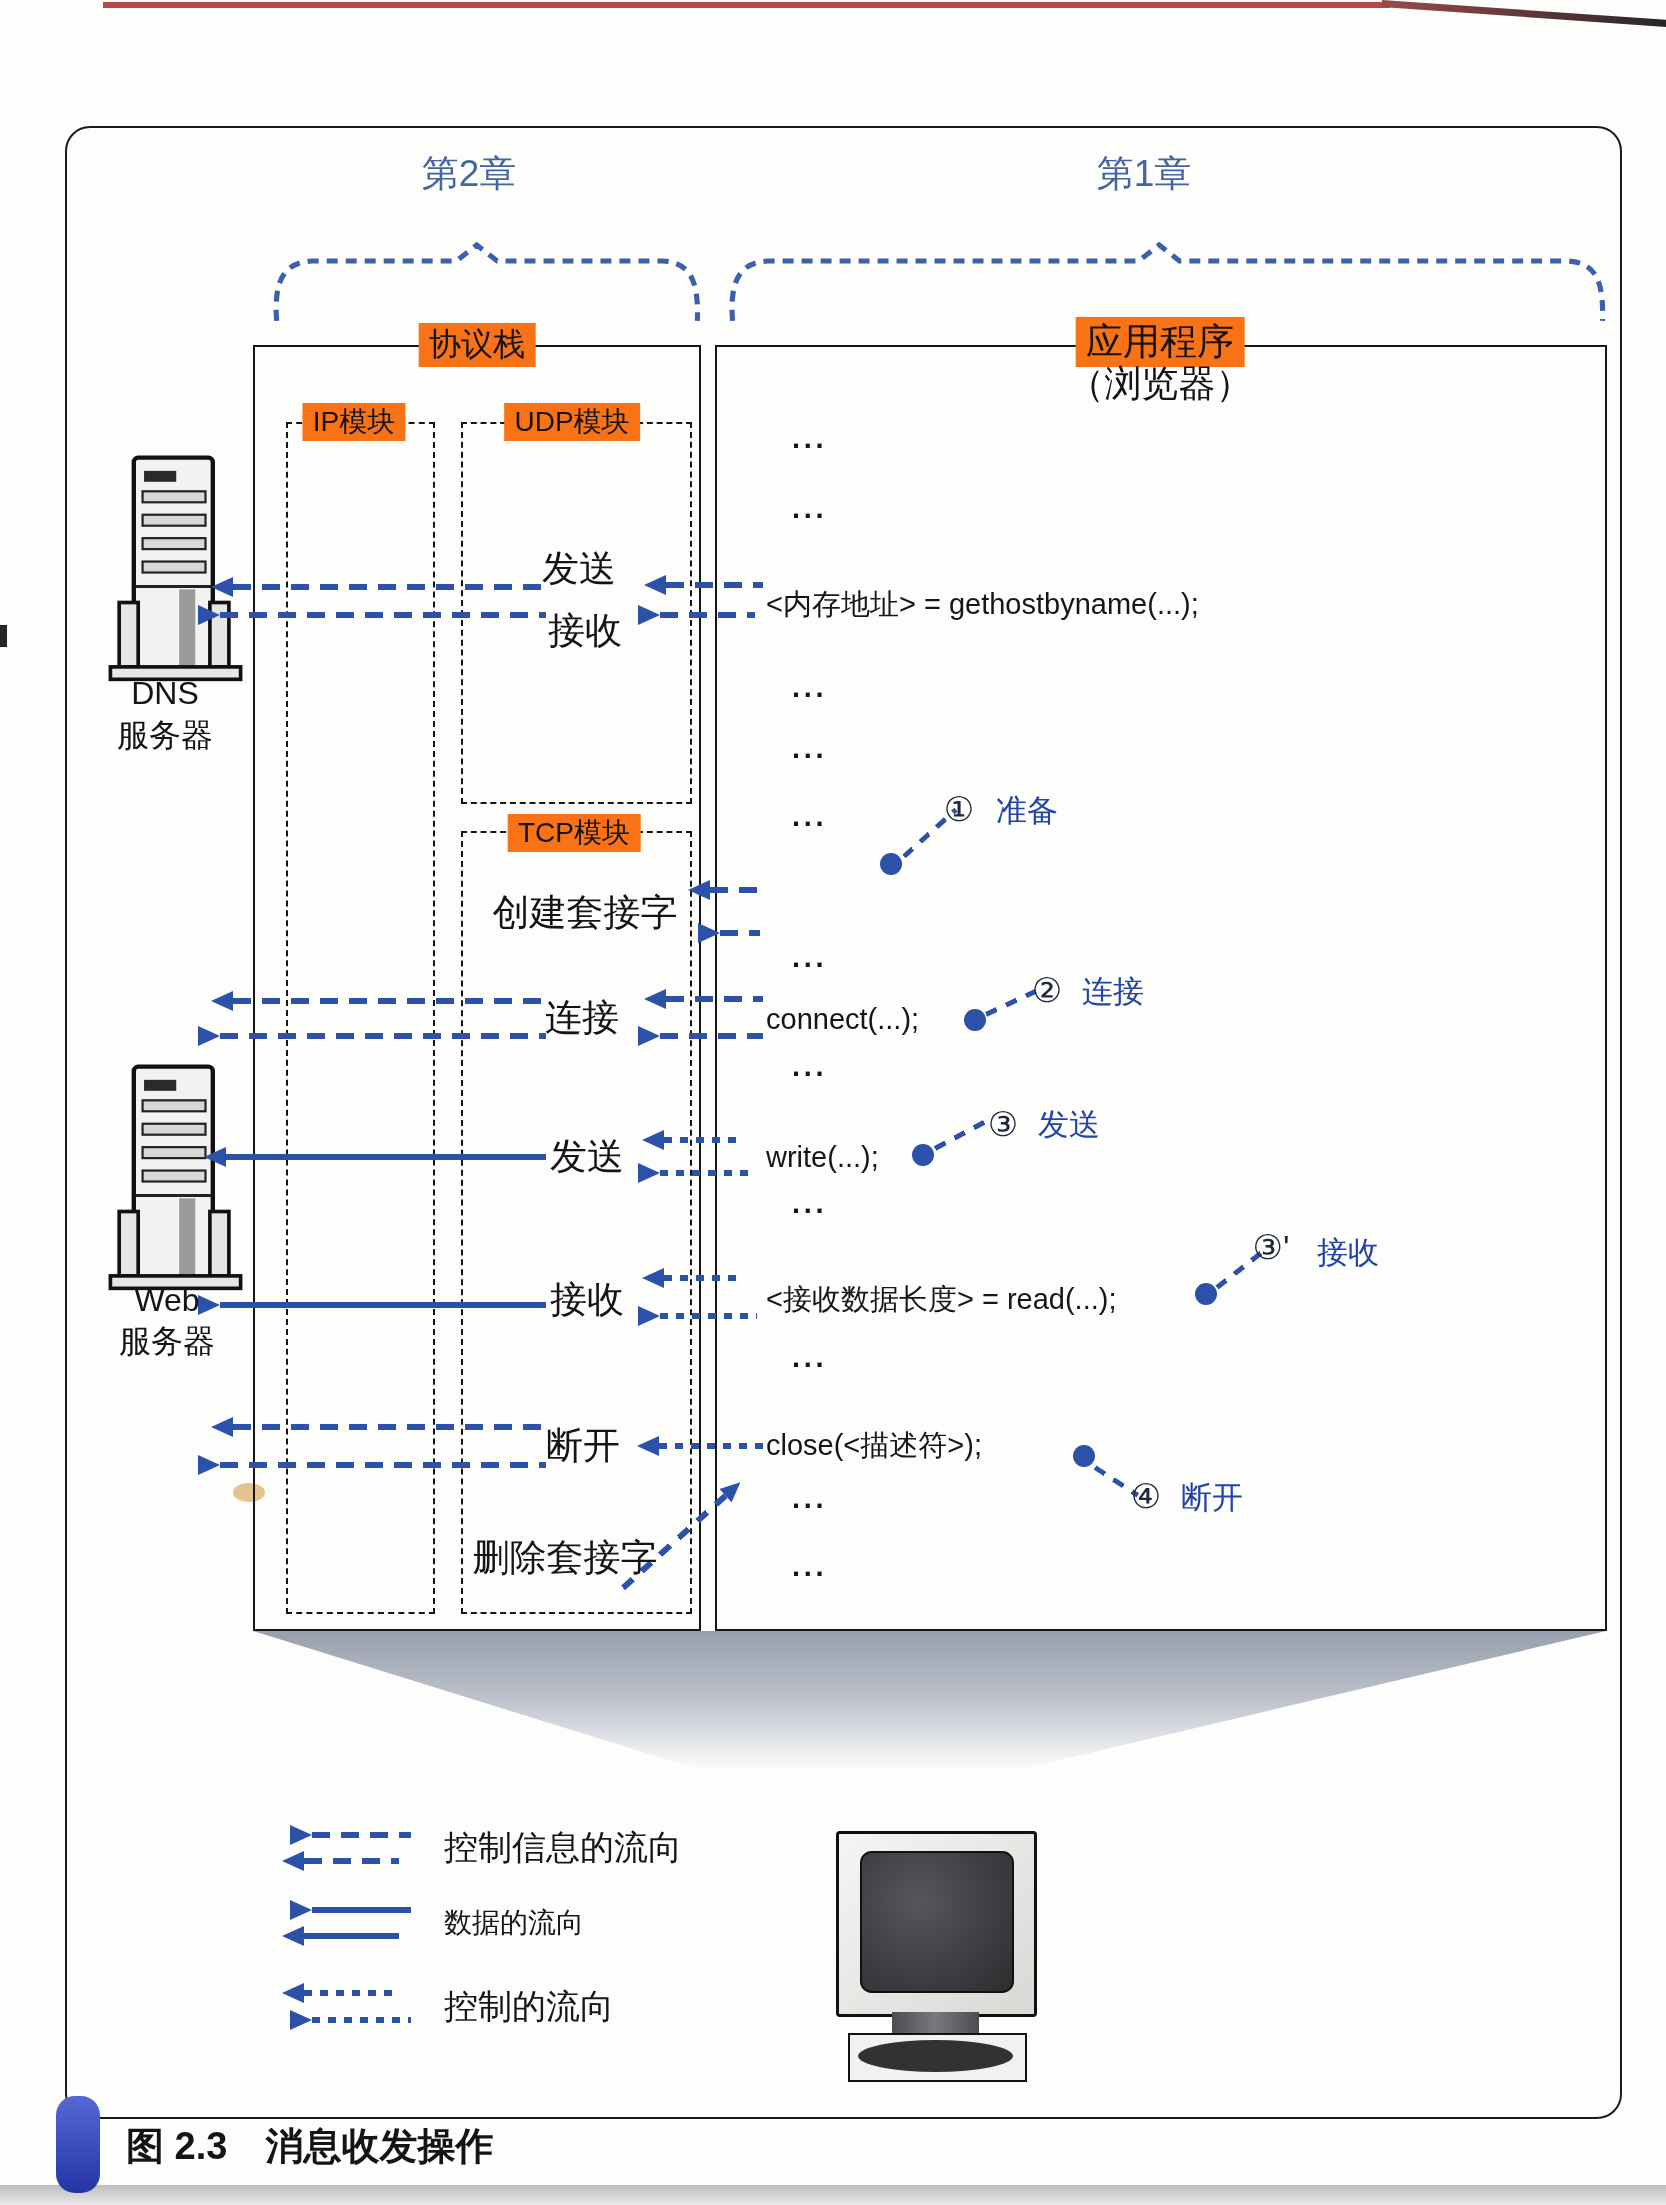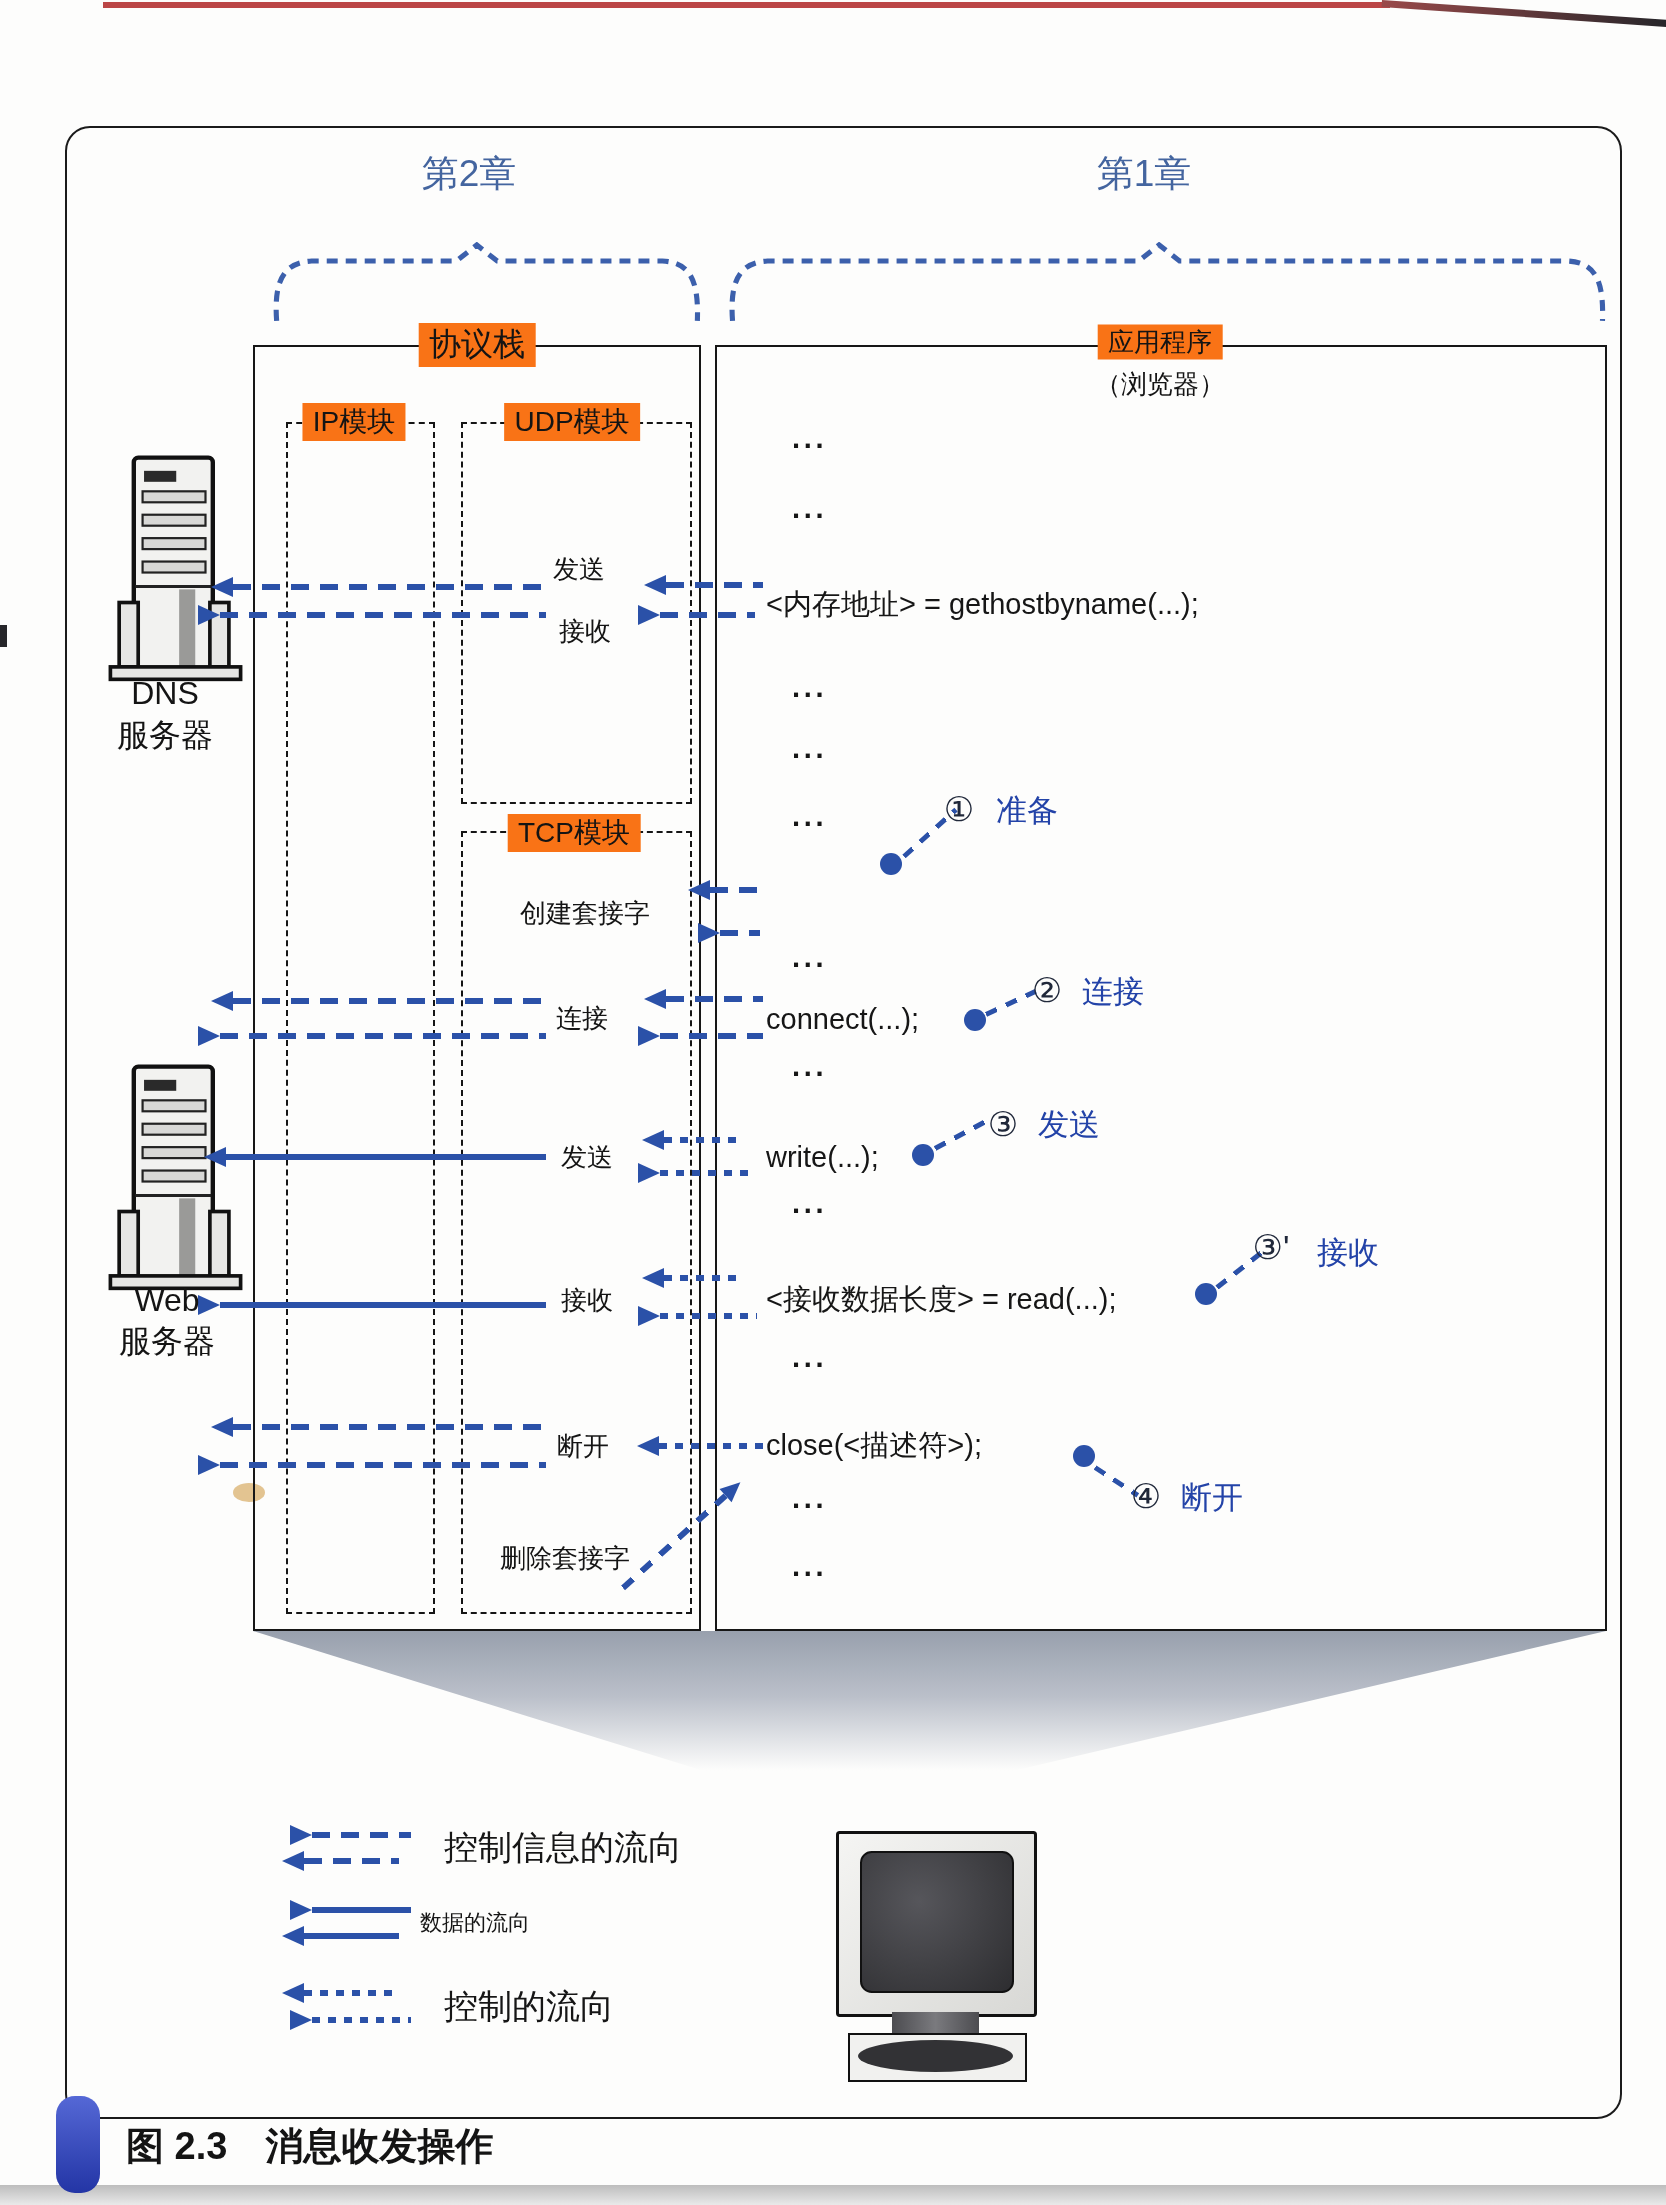--- a/index.html
+++ b/index.html
@@ -7,21 +7,21 @@
         font-family:"Liberation Sans",sans-serif}
 
   
   .figure-border{position:absolute;left:65px;top:126px;width:1553px;height:1989px;
                  border:2.9px solid #1b1b1b;border-radius:25px;z-index:1}
   .box{position:absolute;border:2.9px solid #161616;background:transparent;z-index:2}
   .dashedbox{position:absolute;border:2.9px dashed #151515;z-index:2}
 
   
   .lbl{position:absolute;transform:translate(-50%,-50%);white-space:nowrap;
-       font-size:26px;color:#141414;z-index:8}
+       font-size:37px;color:#141414;z-index:8}
   .bgw{background:#f97316;padding:0 10.3px}
   .small{font-size:28px}
   .big{font-size:32px}
   .code{position:absolute;transform:translateY(-50%);white-space:nowrap;
         font-size:29px;color:#161616;z-index:8}
   .ell{position:absolute;transform:translateY(-50%);font-weight:bold;font-size:29px;
        letter-spacing:3.7px;color:#161616;z-index:8}
   .chapter{position:absolute;transform:translate(-50%,-50%);font-size:37px;color:#44659f;z-index:8}
 
   
@@ -302,21 +302,21 @@
   <div class="code big" style="left:444px;top:1848px;font-size:34px">控制信息的流向</div>
 
   <div class="arrow solid R" style="left:290px;top:1910px;width:121px">
       <span class="head"></span>
       <span class="shaft"></span>
     </div>
   <div class="arrow solid L" style="left:282px;top:1936px;width:117px">
       <span class="head"></span>
       <span class="shaft"></span>
     </div>
-  <div class="code big" style="left:420px;top:1923px;font-size:22px">数据的流向</div>
+  <div class="code big" style="left:444px;top:1923px;font-size:28px">数据的流向</div>
 
   <div class="arrow dot L" style="left:282px;top:1993px;width:117px">
       <span class="head"></span>
       <span class="shaft"></span>
     </div>
   <div class="arrow dot R" style="left:290px;top:2020px;width:121px">
       <span class="head"></span>
       <span class="shaft"></span>
     </div>
   <div class="code big" style="left:444px;top:2007px;font-size:34px">控制的流向</div>

